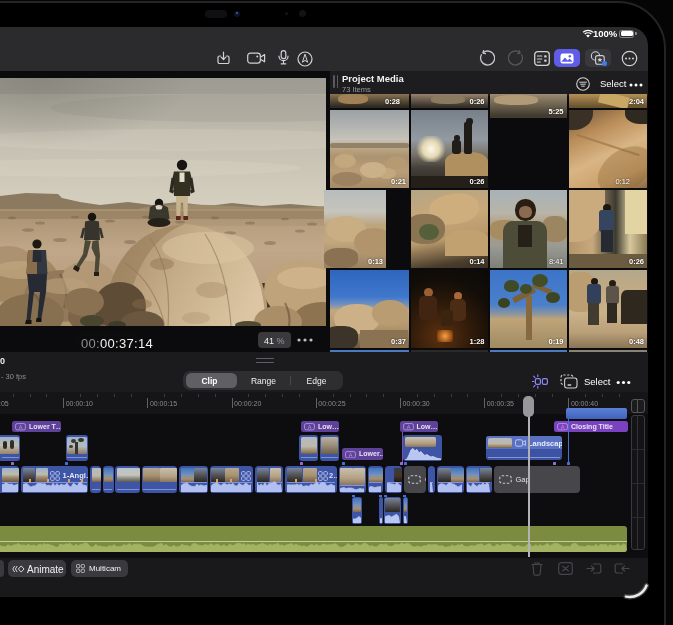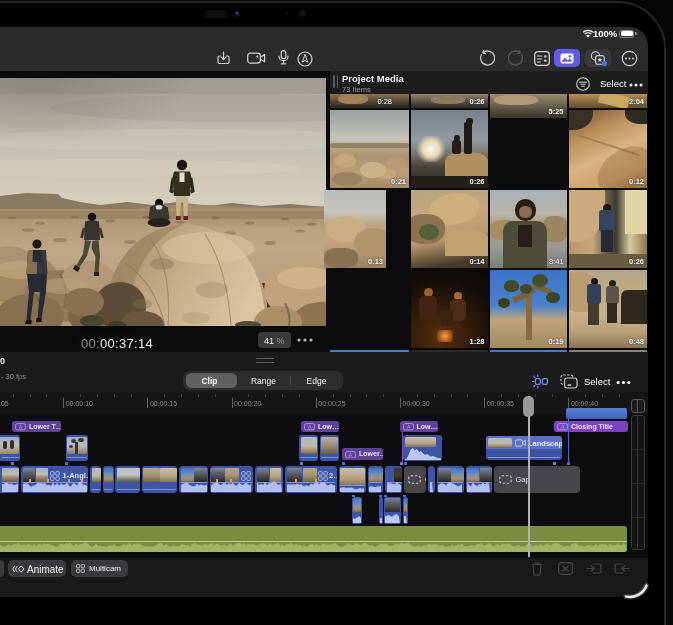--- a/index.html
+++ b/index.html
@@ -225,21 +225,21 @@
 <path d="M3.6,5.2 h6.8 M4.6,7.2 h4.8 M5.6,9.2 h2.8" stroke="#d2d2d6" stroke-width="1" stroke-linecap="round"></path>
 </svg>
       <div class="txt" style="left:600px;top:51px;font-size:9.5px;color:#fff">Select</div>
       <svg class="ab" style="left:629px;top:56px" width="14" height="4" viewBox="0 0 14 4">
 <circle cx="2" cy="2" r="1.5" fill="#fff"></circle>
         <circle cx="7" cy="2" r="1.5" fill="#fff"></circle>
         <circle cx="12" cy="2" r="1.5" fill="#fff"></circle>
       </svg>
       <div class="ab" style="left:330px;top:67px;width:79px;height:14px;overflow:hidden;background:linear-gradient(180deg,#8a7352,#2e2a22 90%)">
         <div style="position:absolute;left:8px;top:0;width:30px;height:10px;background:#a08056;border-radius:40%"></div>
-        <div style="position:absolute;right:17px;bottom:2px;font-size:7.5px;font-weight:400;color:#fff;text-shadow:0 0 2px rgba(0,0,0,0.8)">0:28</div>
+        <div style="position:absolute;right:9px;bottom:2px;font-size:7.5px;font-weight:700;color:#fff;text-shadow:0 0 2px rgba(0,0,0,0.8)">0:28</div>
       </div>
       <div class="ab" style="left:411px;top:67px;width:76.5px;height:14px;overflow:hidden;background:linear-gradient(180deg,#97826a,#35302a 90%)">
         <div style="position:absolute;left:20px;top:1px;width:34px;height:9px;background:#8a7a5e;border-radius:40%"></div>
         <div style="position:absolute;right:3px;bottom:2px;font-size:7.5px;font-weight:700;color:#fff;text-shadow:0 0 2px rgba(0,0,0,0.8)">0:26</div>
       </div>
       <div class="ab" style="left:489.5px;top:67px;width:77px;height:24px;overflow:hidden;background:linear-gradient(180deg,#9b8c72,#413a2e 90%)">
         <div style="position:absolute;left:4px;top:1px;width:44px;height:10px;background:#b09a78;border-radius:40%"></div>
         <div style="position:absolute;right:3px;bottom:2px;font-size:7.5px;font-weight:700;color:#fff;text-shadow:0 0 2px rgba(0,0,0,0.8)">5:25</div>
       </div>
       <div class="ab" style="left:568.5px;top:67px;width:78.5px;height:14px;overflow:hidden;background:linear-gradient(180deg,#b49055,#6a5430 90%)">
@@ -264,21 +264,21 @@
 <div style="position:absolute;left:41px;top:30px;width:9px;height:14px;background:#211d18;border-radius:3px"></div>
 <div style="position:absolute;left:43px;top:25px;width:5.5px;height:5.5px;background:#211d18;border-radius:50%"></div>
 <div style="position:absolute;left:0;top:66px;width:77px;height:12px;background:#241f19"></div>
         <div style="position:absolute;right:3px;bottom:2px;font-size:7.5px;font-weight:700;color:#fff;text-shadow:0 0 2px rgba(0,0,0,0.8)">0:26</div>
       </div>
       <div class="ab" style="left:568.5px;top:83px;width:78.5px;height:77.5px;overflow:hidden;background:linear-gradient(155deg,#6b5338 0%,#b98c58 28%,#d9b585 55%,#caa06a 80%,#8a6a44 100%)">
         <div style="position:absolute;left:-8px;top:-8px;width:32px;height:28px;background:#3a3026;border-radius:0 0 60% 0"></div>
 <div style="position:absolute;left:56px;top:-6px;width:30px;height:20px;background:#2e2a20;border-radius:0 0 0 50%"></div>
 <div style="position:absolute;left:6px;top:34px;width:66px;height:2px;background:#9a7648;transform:rotate(18deg);opacity:0.7"></div>
 <div style="position:absolute;left:26px;top:40px;width:60px;height:40px;background:#8a6335;opacity:0.35;transform:rotate(-35deg);border-radius:50%"></div>
-        <div style="position:absolute;right:3px;bottom:2px;font-size:7.5px;font-weight:700;color:#fff;text-shadow:0 0 2px rgba(0,0,0,0.8)">0:12</div>
+        <div style="position:absolute;right:17px;bottom:2px;font-size:7.5px;font-weight:400;color:#fff;text-shadow:0 0 2px rgba(0,0,0,0.8)">0:12</div>
       </div>
       <div class="ab" style="left:324px;top:163px;width:62px;height:77.5px;overflow:hidden;background:linear-gradient(180deg,#b8bcbc 0%,#c6c5bd 28%,#bca47e 45%,#c3a87f 65%,#99805f 100%)">
         <div style="position:absolute;left:2px;top:26px;width:40px;height:26px;background:#c9ae84;border-radius:50%"></div>
 <div style="position:absolute;left:30px;top:38px;width:40px;height:28px;background:#b1946c;border-radius:50%"></div>
 <div style="position:absolute;left:62px;top:0;width:16px;height:78px;background:linear-gradient(180deg,#8a7456,#5f4c38)"></div>
 <div style="position:absolute;left:0px;top:58px;width:34px;height:20px;background:#8a7152;border-radius:40%"></div>
         <div style="position:absolute;right:3px;bottom:2px;font-size:7.5px;font-weight:700;color:#fff;text-shadow:0 0 2px rgba(0,0,0,0.8)">0:13</div>
       </div>
       <div class="ab" style="left:411px;top:163px;width:76.5px;height:77.5px;overflow:hidden;background:linear-gradient(170deg,#b4a584 0%,#c9a87a 35%,#b99a6c 60%,#4a3d2c 88%,#3a3024 100%)">
         <div style="position:absolute;left:18px;top:4px;width:50px;height:30px;background:#cfae7e;border-radius:45%;transform:rotate(-8deg)"></div>
@@ -297,20 +297,27 @@
         <div style="position:absolute;right:3px;bottom:2px;font-size:7.5px;font-weight:400;color:#fff;text-shadow:0 0 2px rgba(0,0,0,0.8)">8:41</div>
       </div>
       <div class="ab" style="left:568.5px;top:163px;width:78.5px;height:77.5px;overflow:hidden;background:linear-gradient(90deg,#b5956a 0%,#c7a87c 30%,#6a5e48 48%,#3c3a30 60%,#d8c89c 78%,#8a7a55 100%)">
         <div style="position:absolute;left:-8px;top:-8px;width:44px;height:60px;background:#c9ab7e;border-radius:0 0 60% 0"></div>
 <div style="position:absolute;left:56px;top:0;width:24px;height:44px;background:#e3d4a4"></div>
 <div style="position:absolute;left:34px;top:14px;width:8px;height:8px;background:#1c1812;border-radius:50%"></div>
 <div style="position:absolute;left:30px;top:20px;width:15px;height:22px;background:#36455f;border-radius:3px"></div>
 <div style="position:absolute;left:32px;top:40px;width:12px;height:22px;background:#262a32"></div>
 <div style="position:absolute;left:0;top:64px;width:79px;height:14px;background:#6b5b40"></div>
         <div style="position:absolute;right:3px;bottom:2px;font-size:7.5px;font-weight:700;color:#fff;text-shadow:0 0 2px rgba(0,0,0,0.8)">0:26</div>
+      </div>
+      <div class="ab" style="left:330px;top:243px;width:79px;height:77.5px;overflow:hidden;background:linear-gradient(180deg,#2e66bd 0%,#3f77cc 34%,#6f90c0 44%,#c3a87c 52%,#b1946a 75%,#6b5840 100%)">
+        <div style="position:absolute;left:4px;top:34px;width:46px;height:30px;background:#cbb088;border-radius:48%"></div>
+<div style="position:absolute;left:42px;top:30px;width:36px;height:26px;background:#b99c72;border-radius:48%"></div>
+<div style="position:absolute;left:-6px;top:56px;width:34px;height:24px;background:#3c3428;border-radius:40%"></div>
+<div style="position:absolute;left:30px;top:60px;width:48px;height:18px;background:#8a7252"></div>
+        <div style="position:absolute;right:3px;bottom:2px;font-size:7.5px;font-weight:700;color:#fff;text-shadow:0 0 2px rgba(0,0,0,0.8)">0:37</div>
       </div>
       <div class="ab" style="left:411px;top:243px;width:76.5px;height:77.5px;overflow:hidden;background:radial-gradient(circle at 38% 85%,#5a3010 0%,#2e1a0a 40%,#120d08 70%,#0b0907 100%)">
         <div style="position:absolute;left:13px;top:18px;width:9px;height:9px;background:#9a5f32;border-radius:50%"></div>
 <div style="position:absolute;left:8px;top:26px;width:18px;height:24px;background:#412512;border-radius:5px"></div>
 <div style="position:absolute;left:43px;top:22px;width:8px;height:8px;background:#a8683a;border-radius:50%"></div>
 <div style="position:absolute;left:39px;top:29px;width:16px;height:22px;background:#4d2c16;border-radius:5px"></div>
 <div style="position:absolute;left:26px;top:60px;width:16px;height:12px;background:radial-gradient(circle,#f2a050 0%,#a85814 60%,rgba(100,50,10,0) 100%)"></div>
 <div style="position:absolute;left:30px;top:40px;width:12px;height:16px;background:#3a2410;border-radius:3px"></div>
         <div style="position:absolute;right:3px;bottom:2px;font-size:7.5px;font-weight:700;color:#fff;text-shadow:0 0 2px rgba(0,0,0,0.8)">1:28</div>
       </div>

